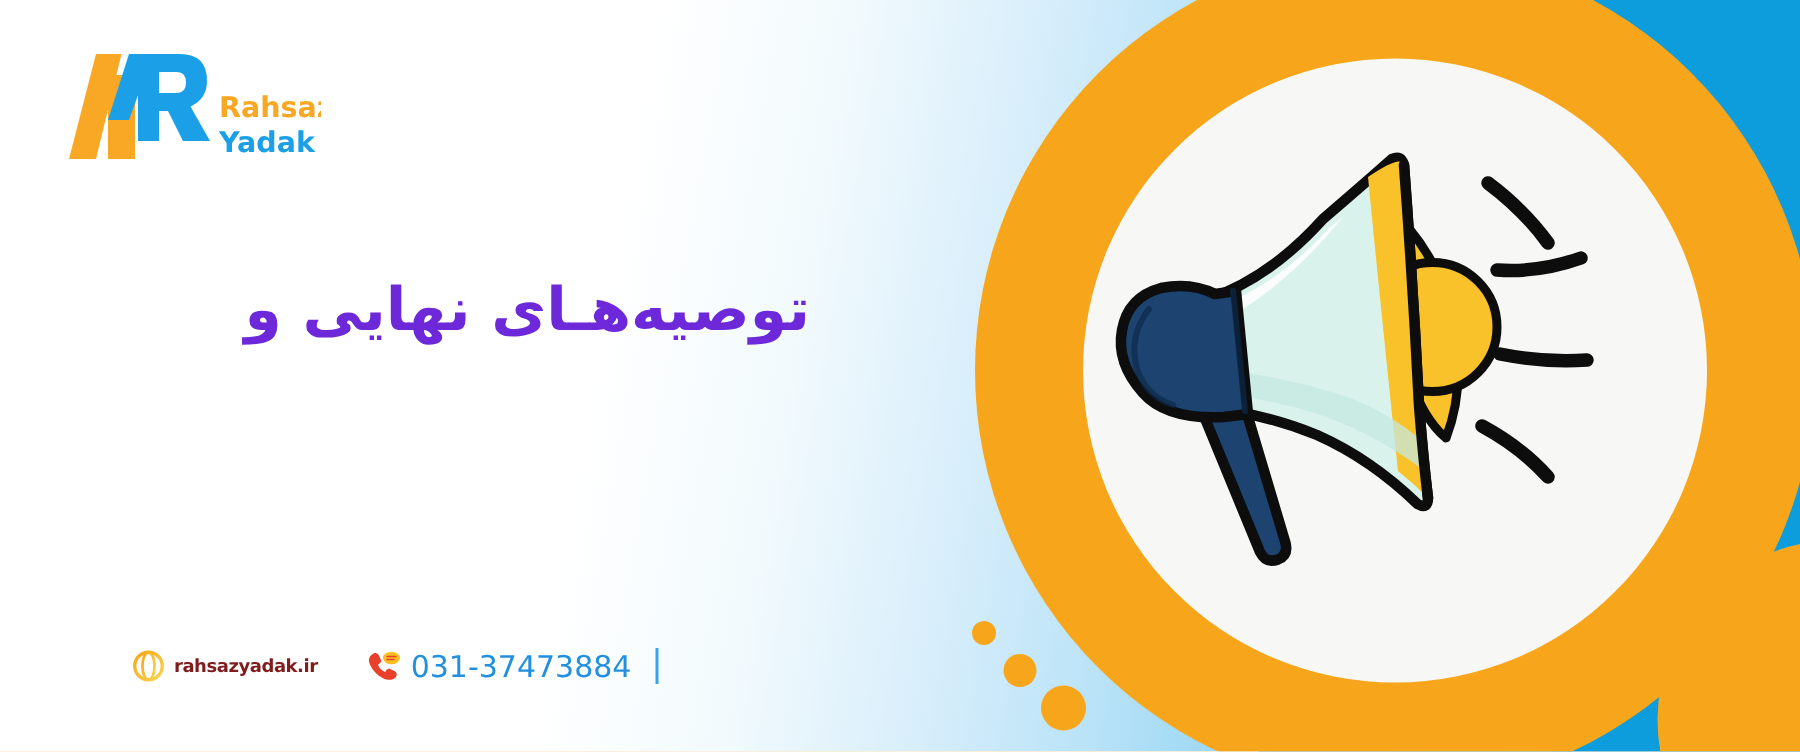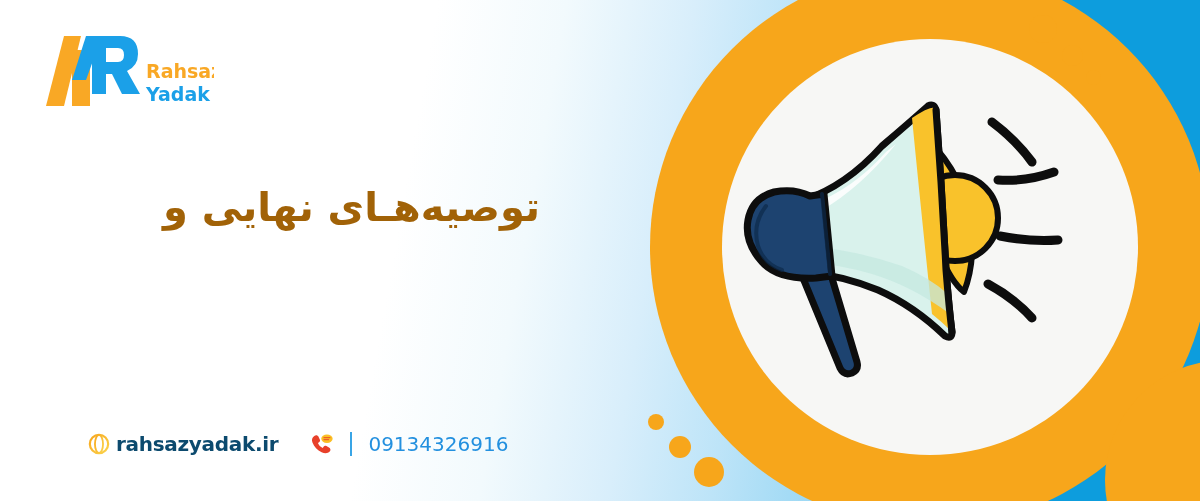--- a/index.html
+++ b/index.html
@@ -104,21 +104,21 @@
   .logo svg { display: block; }
 
   
   .headline {
     position: absolute;
     right: 660px;
     top: 175px;
     width: 460px;
     text-align: right;
     direction: rtl;
-    color: #a16207;
+    color: #6d28d9;
     font-weight: bold;
     font-size: 40px;
     line-height: 1.62;
     letter-spacing: 0px;
   }
   .headline .ln { display: block; white-space: nowrap; }
 
   
   .contact {
     position: absolute;
@@ -128,22 +128,22 @@
     align-items: center;
     direction: ltr;
     gap: 0px;
   }
   .contact-item {
     display: flex;
     align-items: center;
     gap: 6px;
   }
   .contact-text {
-    color: #0c4a6e;
-    font-size: 20px;
+    color: #7f1d1d;
+    font-size: 12px;
     font-weight: bold;
     letter-spacing: -0.3px;
     white-space: nowrap;
   }
   .contact-text.num {
     font-weight: normal;
     font-size: 20px;
     color: #2390df;
     letter-spacing: 0px;
   }
@@ -265,23 +265,21 @@
         <svg width="24" height="22" viewBox="0 0 26 24" xmlns="http://www.w3.org/2000/svg">
           <path d="M4.6 3.4 C6.2 2 8.3 2.4 9.2 4.2 L10.6 7 C11.2 8.2 10.8 9.4 9.8 10.1 L8.6 11
                    C9.4 13.3 11.4 15.4 13.8 16.3 L14.7 15.1 C15.4 14 16.7 13.7 17.8 14.3 L20.6 15.7
                    C22.4 16.6 22.8 18.8 21.4 20.3 C19.4 22.4 16 22.6 12.6 21 C8 18.8 4.3 15 2.6 10.4
                    C1.4 7.2 2.3 5 4.6 3.4 Z" fill="#e8402a"></path>
           <ellipse cx="18.4" cy="6.2" rx="6.2" ry="4.6" fill="#fbbf24"></ellipse>
           <line x1="15.1" y1="5.1" x2="21.7" y2="5.1" stroke="#e8402a" stroke-width="1" stroke-linecap="round"></line>
           <line x1="15.1" y1="7.3" x2="20.2" y2="7.3" stroke="#e8402a" stroke-width="1" stroke-linecap="round"></line>
         </svg>
       </span>
+      <span class="contact-text num">031-37473884</span>
     </div>
 
     <div class="sep"></div>
 
-    <div class="contact-item">
-      <span class="contact-text num">09134326916</span>
-    </div>
 
   </div>
 
 </div>
 
 </body></html>

